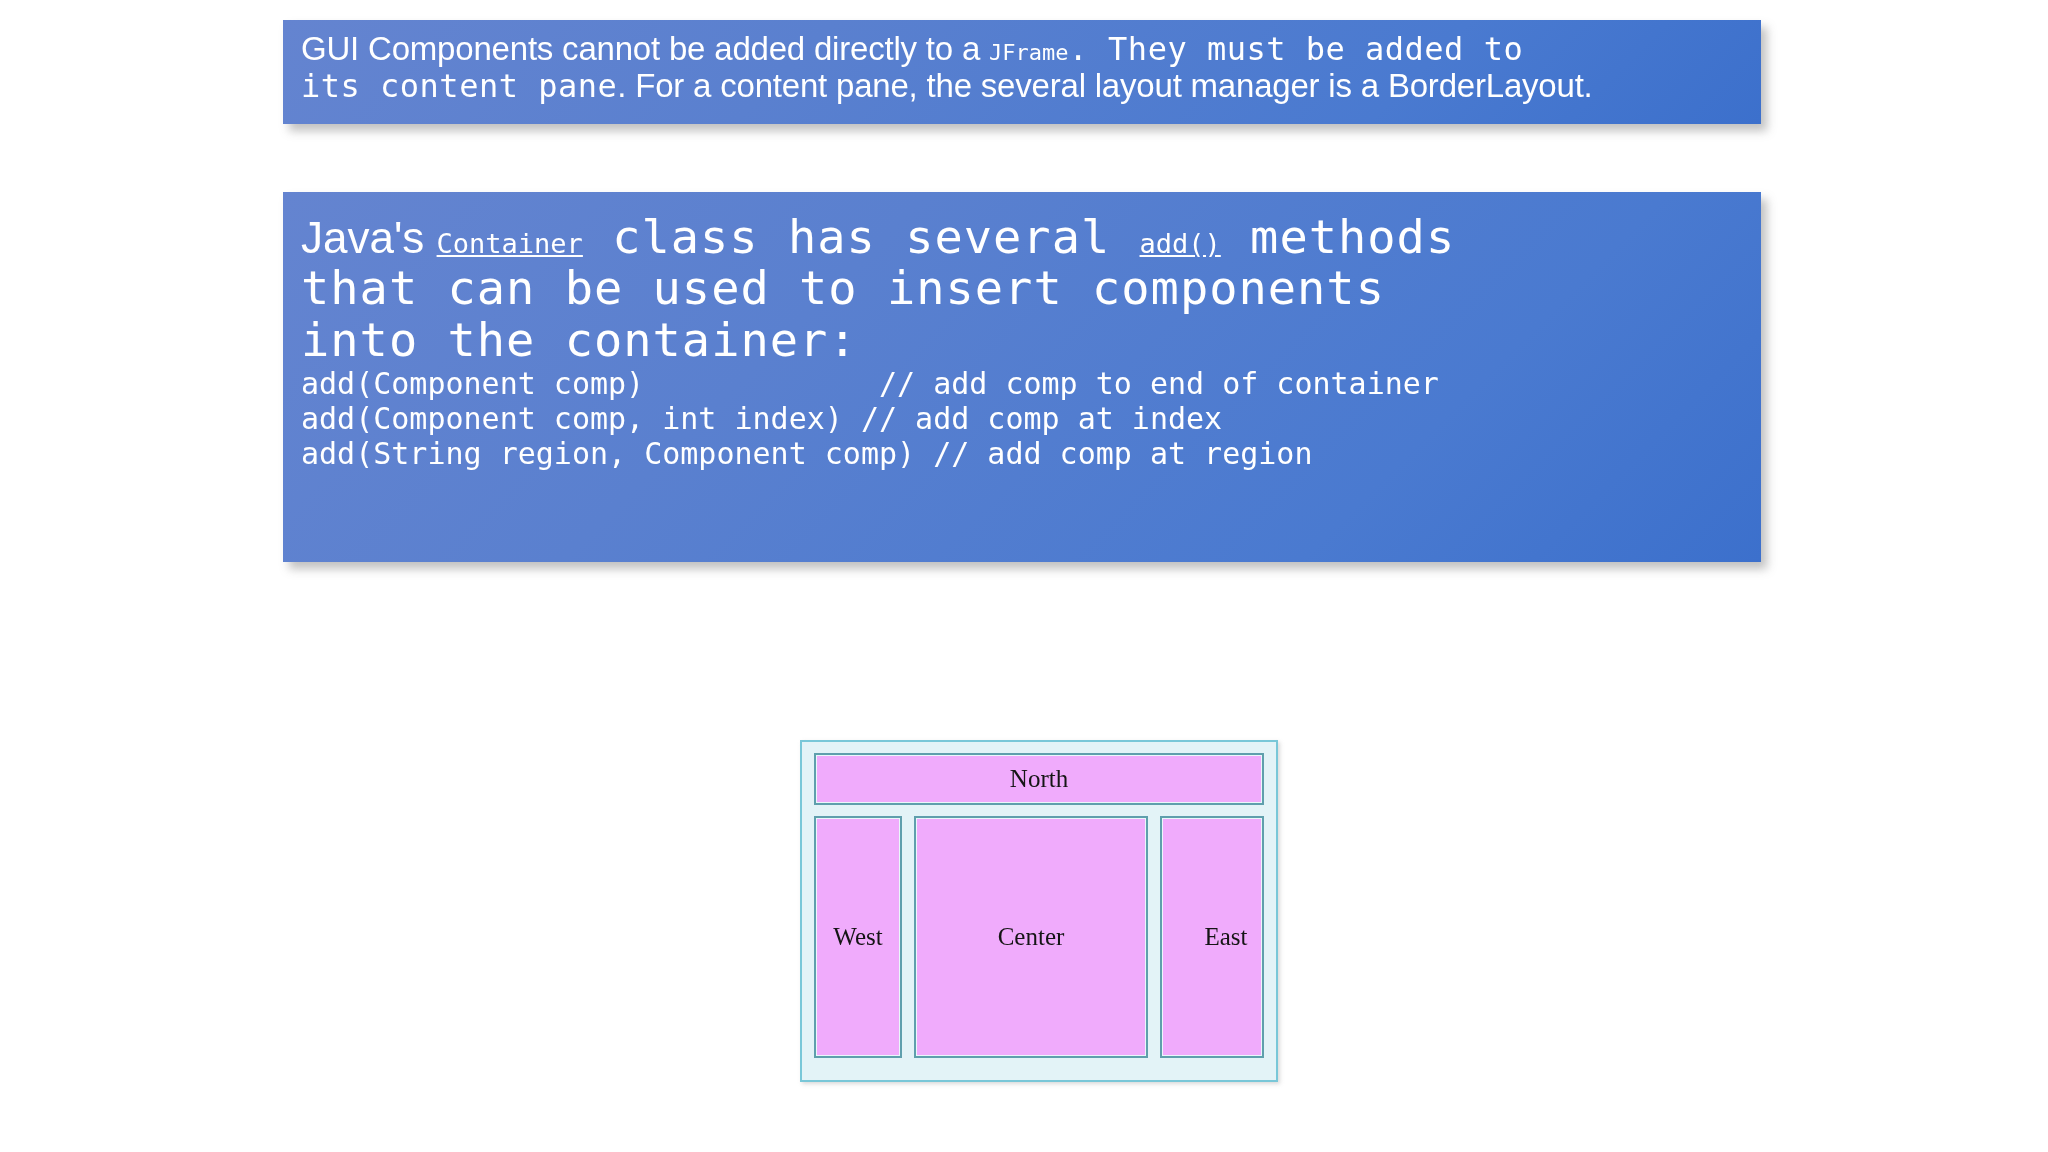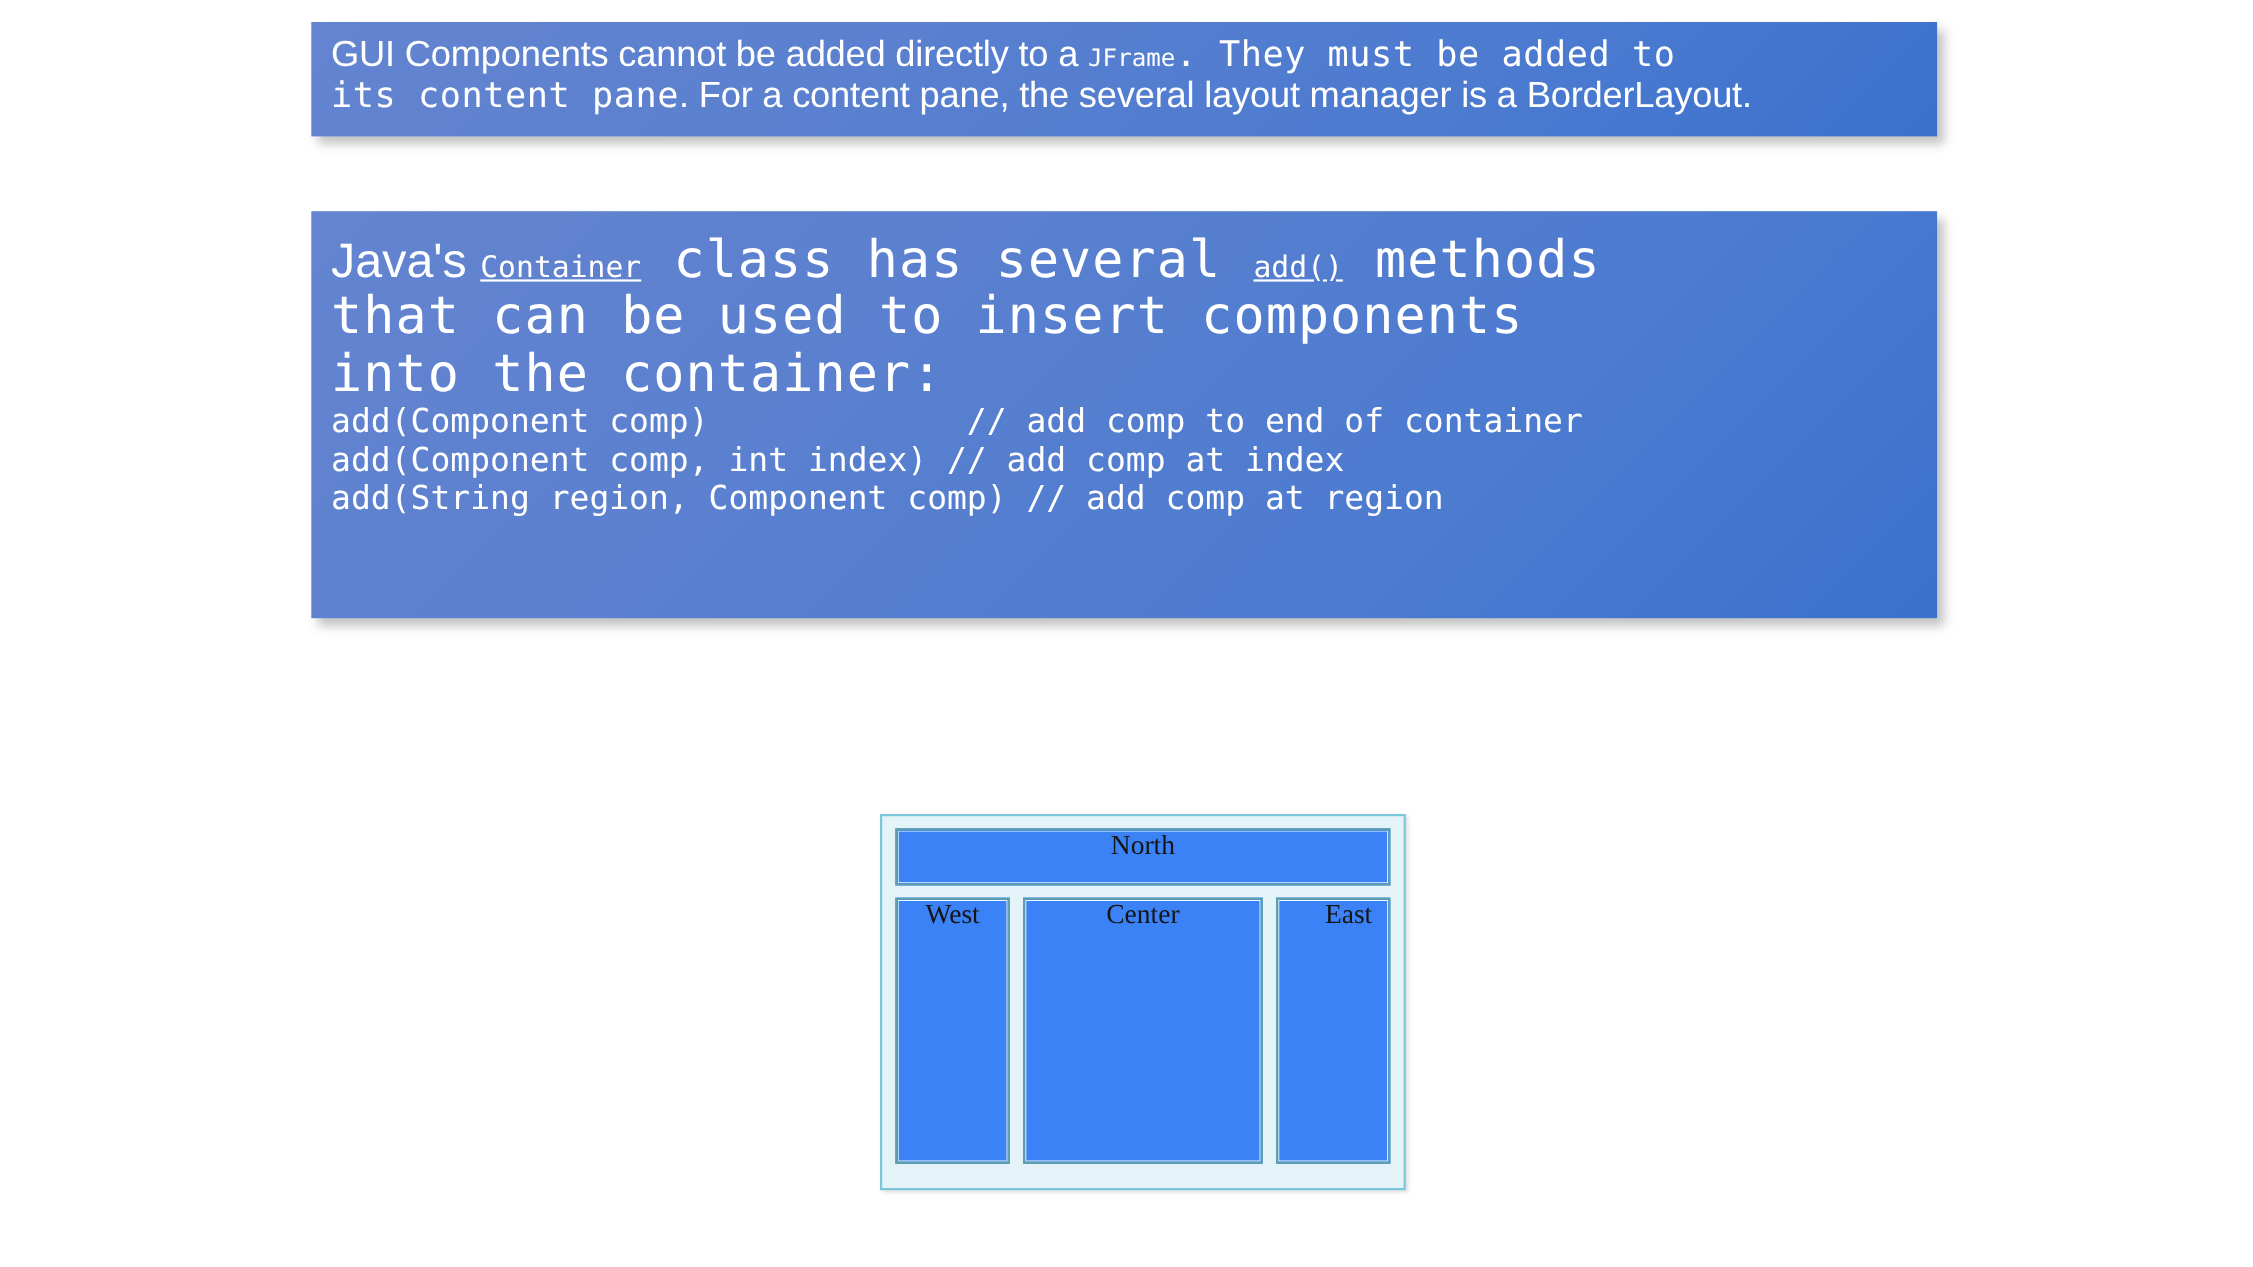--- a/index.html
+++ b/index.html
@@ -97,38 +97,39 @@
     height: 342px;
     box-sizing: border-box;
     background: #e3f3f7;
     border: 2px solid #79c7d8;
     box-shadow: 2px 2px 4px rgba(150,150,150,0.35);
     padding: 11px 12px;
     display: flex;
     flex-direction: column;
   }
   .region {
-    background: #3b82f6;
+    background: #f0abfc;
     border: 2px solid #5f9fad;
     box-sizing: border-box;
     display: flex;
+    align-items: center;
     justify-content: center;
     font-family: "Liberation Serif", serif;
     font-size: 25px;
     color: #151515;
     box-shadow: inset 0 0 0 1px #eaf7fa;
   }
   #region-north { height: 52px; flex: none; }
   #middle-row {
     display: flex;
     flex: 1;
     margin: 11px 0;
     gap: 12px;
   }
-  #region-west  { width: 104px; flex: none; }
+  #region-west  { width: 88px; flex: none; }
   #region-center { flex: 1; }
   #region-east  { width: 104px; flex: none; padding-left: 28px; }
   #region-south { height: 52px; flex: none; }
 </style>
 </head>
 <body>
 
 <div class="panel" id="panel-intro">
   <div class="ln">
     <span class="sans-lg">GUI Components cannot be added directly to a </span><span class="mono-sm">JFrame</span><span class="mono-md">. They must be added to</span>

